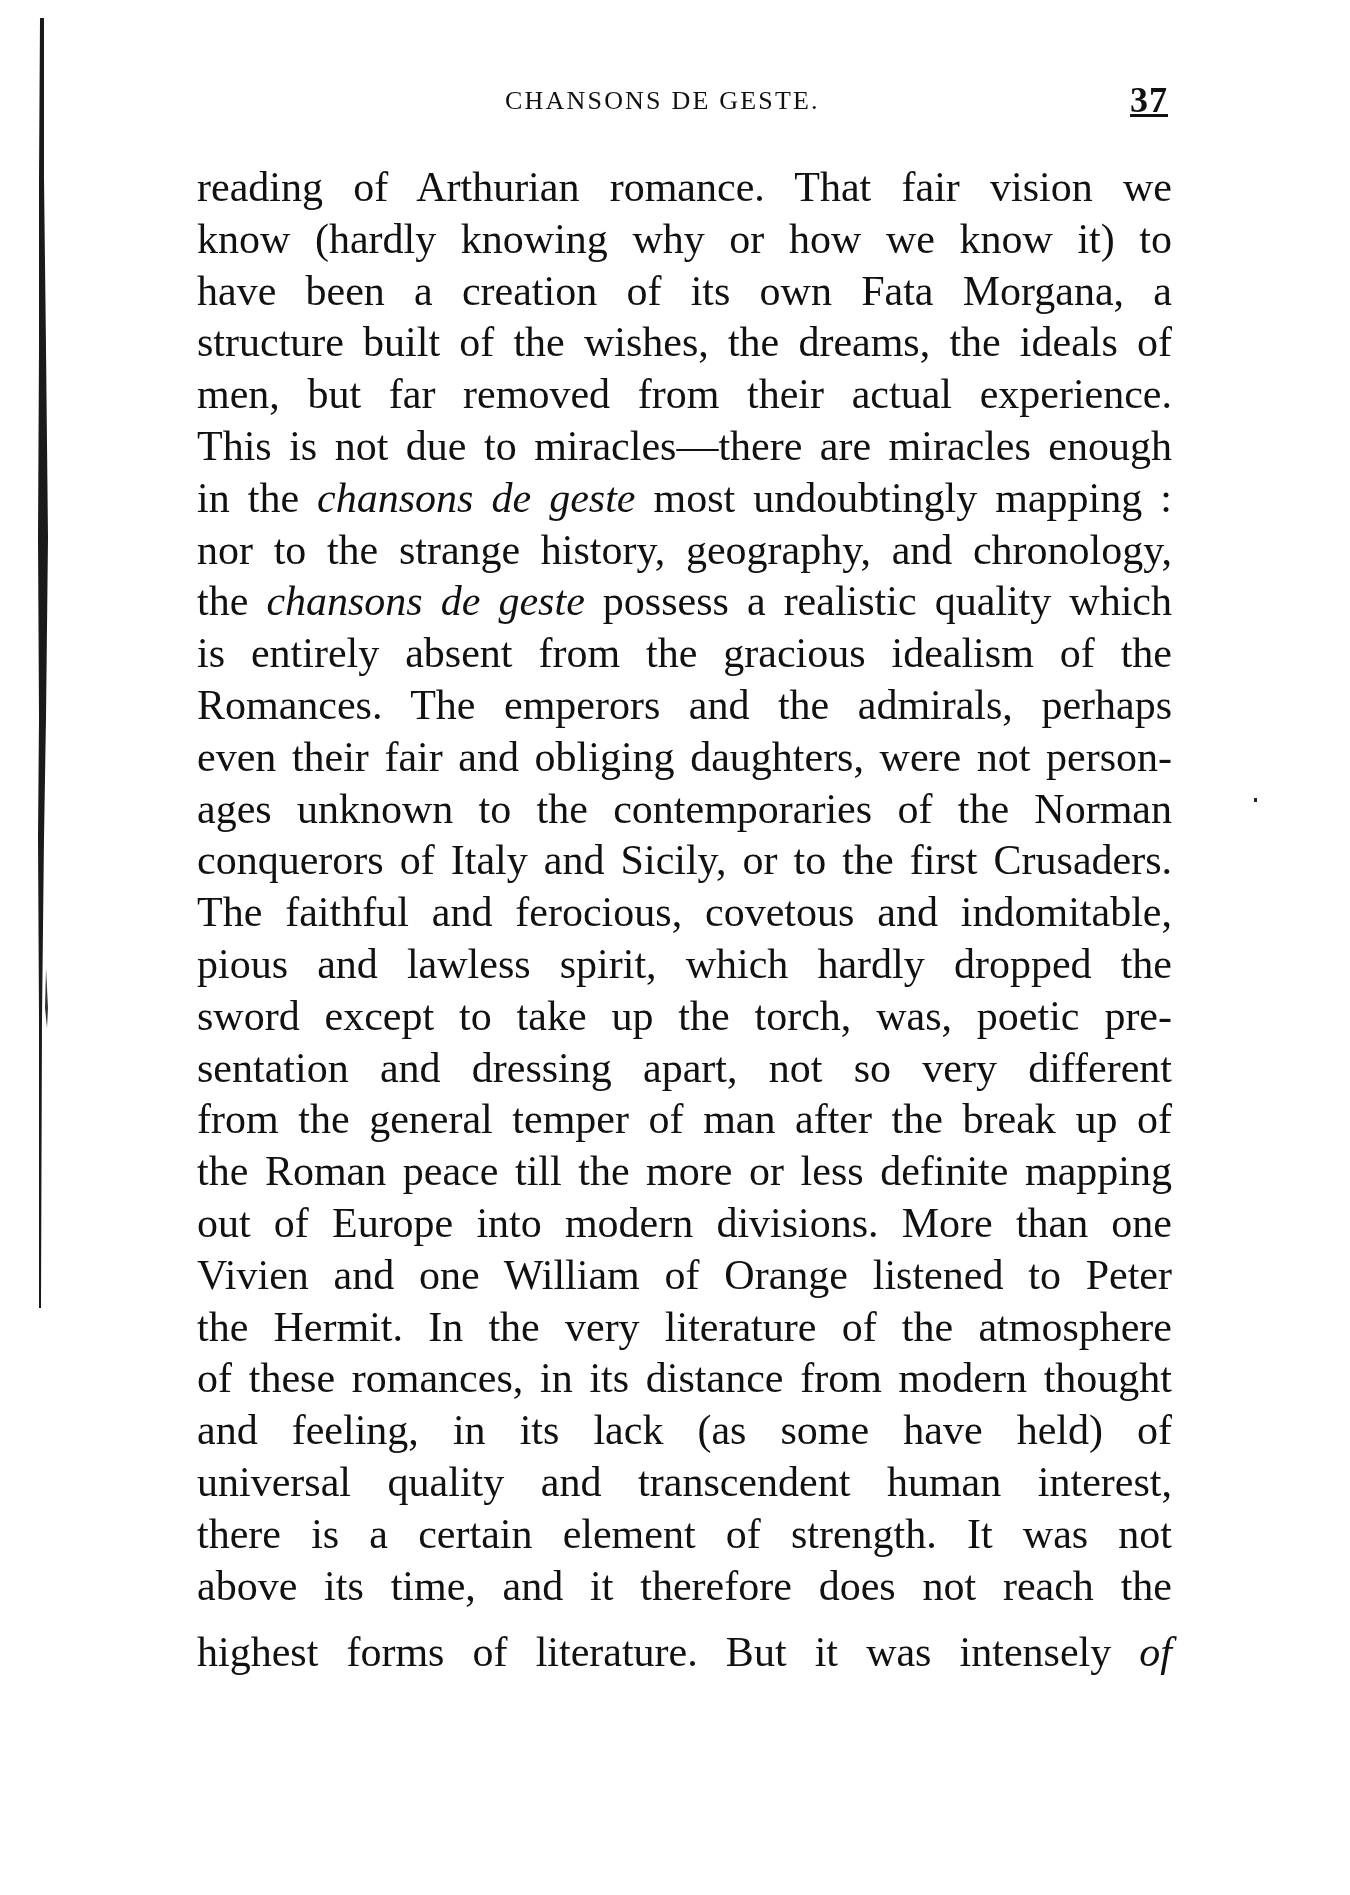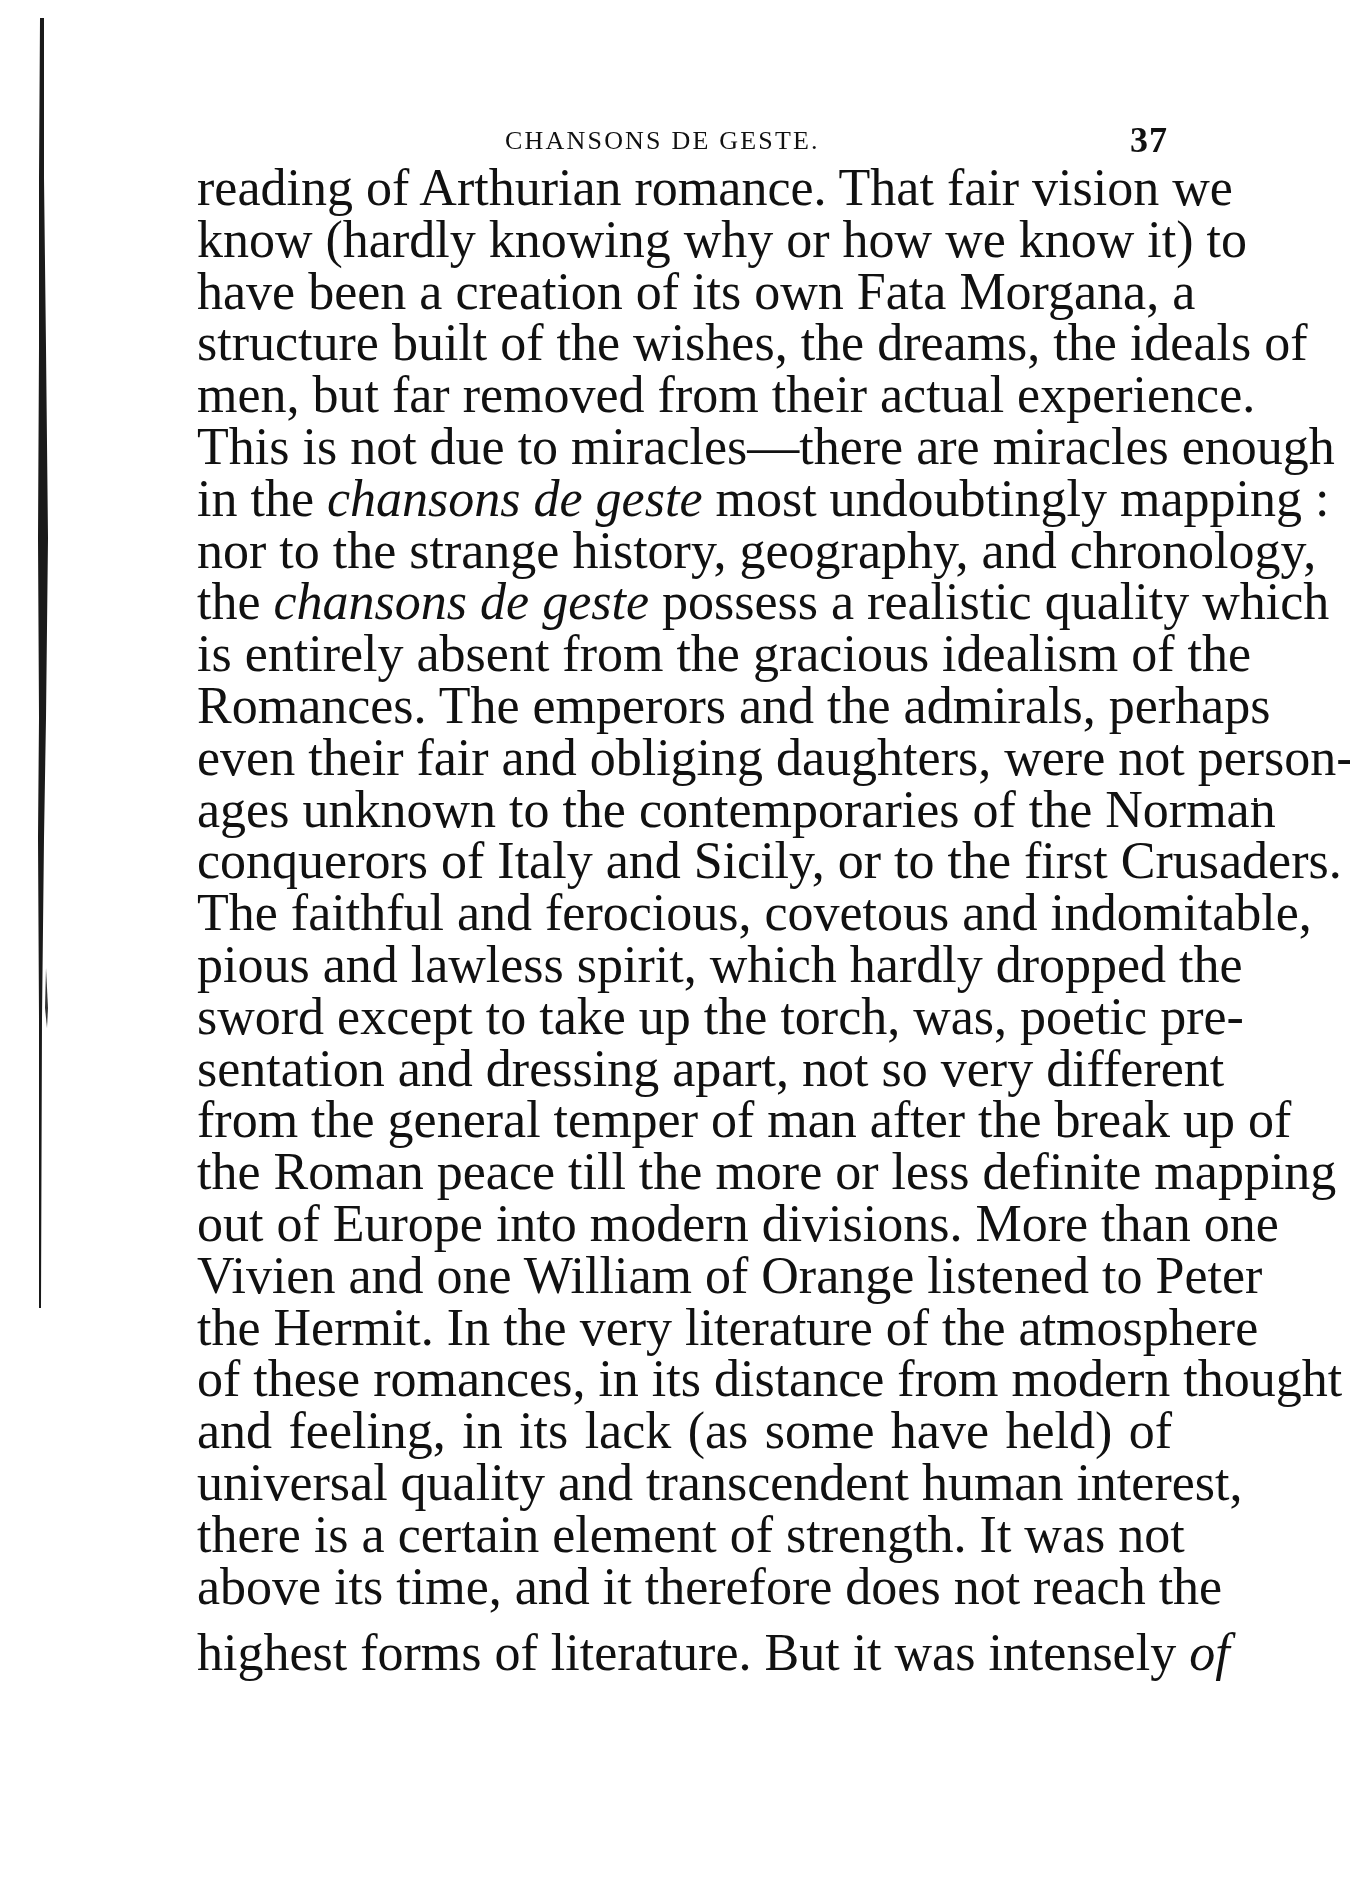--- a/index.html
+++ b/index.html
@@ -22,47 +22,47 @@
       width: 16px;
       height: 1290px;
     }
     .binding-edge svg { width: 100%; height: 100%; display: block; }
     .running-head {
       position: absolute;
       top: 86px;
       left: 0;
       width: 1137px;
       height: 36px;
-      margin-top: 40px;
     }
     .running-title {
       position: absolute;
       left: 505px;
       top: 0;
       width: 366px;
       font-size: 26px;
       line-height: 30px;
       letter-spacing: 2.2px;
       white-space: nowrap;
     }
     .page-number {
       position: absolute;
       left: 1130px;
       top: -4px;
       font-size: 36px;
       line-height: 36px;
       font-weight: bold;
       letter-spacing: 1px;
+      text-decoration: underline;
     }
     .body-text {
       position: absolute;
       left: 197px;
       top: 162px;
       width: 975px;
-      font-size: 52px;
+      font-size: 42px;
       line-height: 51.8px;
     }
     .line {
       display: block;
       white-space: nowrap;
       text-align: justify;
       text-align-last: justify;
       height: 51.8px;
     }
     .line.last { text-align-last: justify; margin-top: 15px; }

